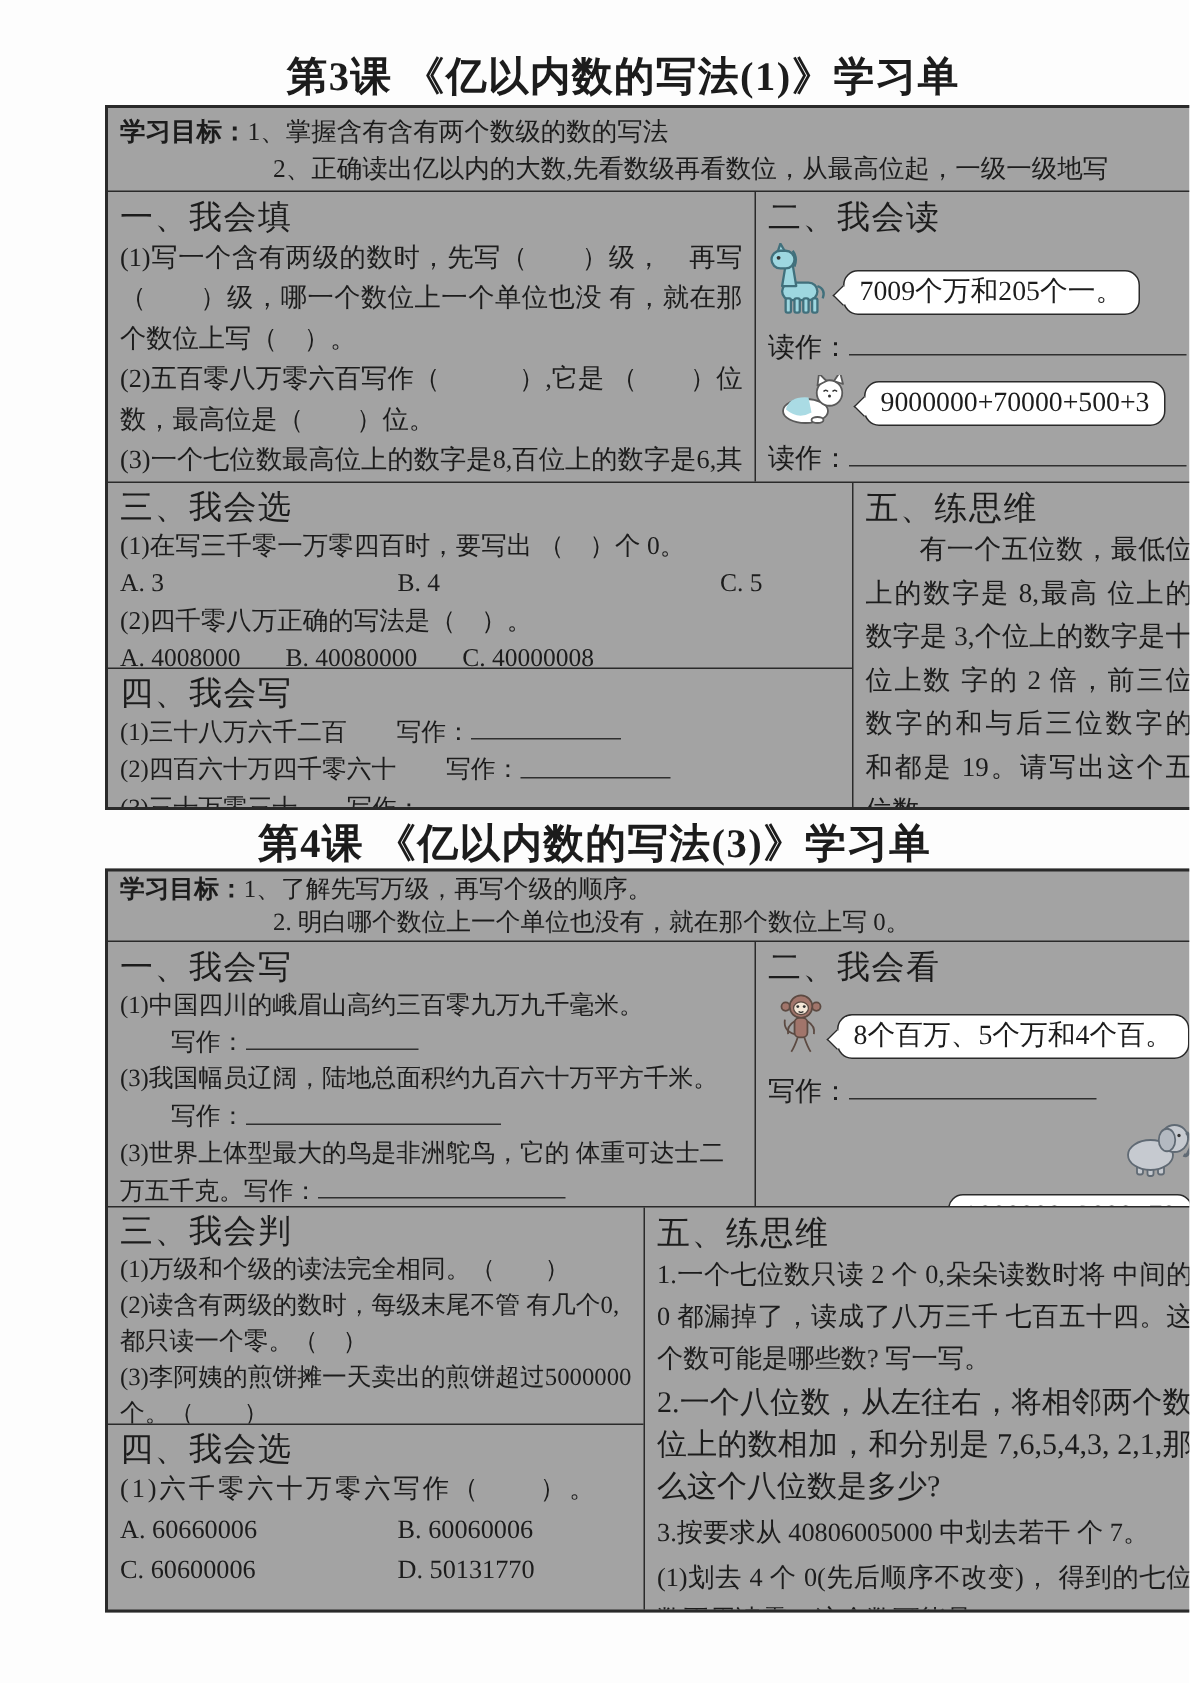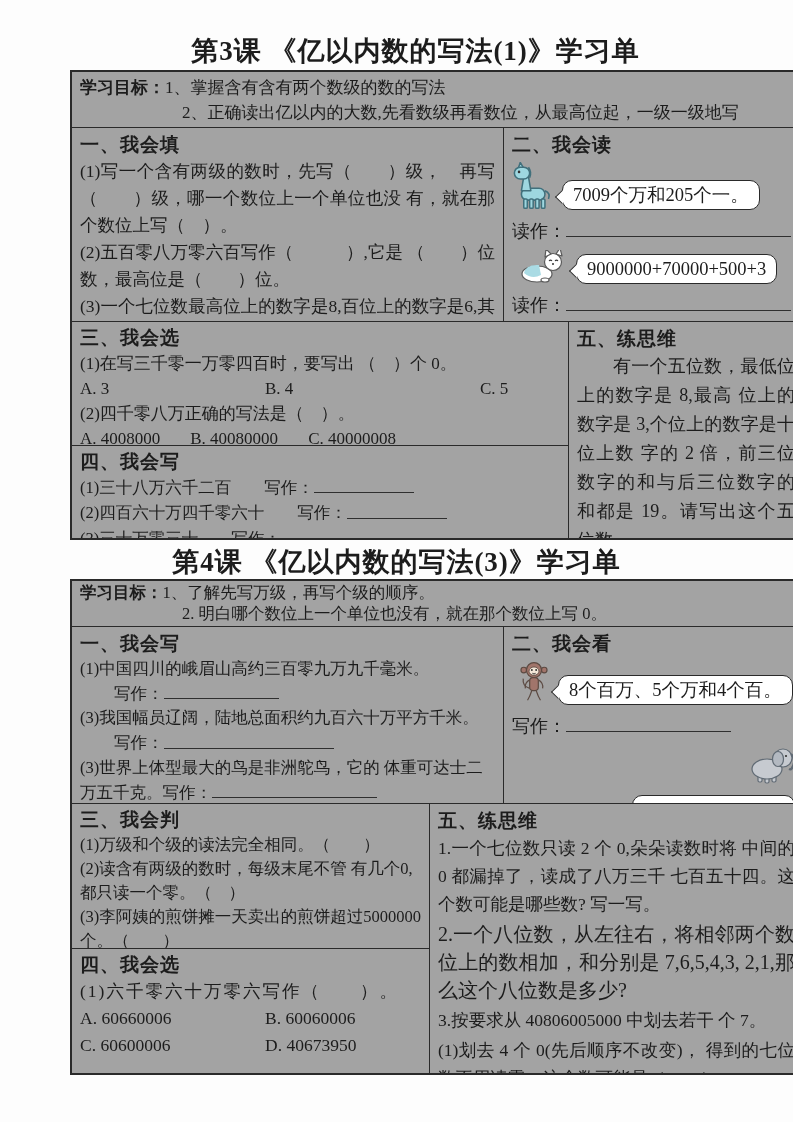--- a/index.html
+++ b/index.html
@@ -15,21 +15,21 @@
   .goals.g-tight{font-size:16.5px;line-height:21px;padding-top:1px;}
   .glabel{font-weight:bold;font-family:"Liberation Sans","DejaVu Sans",sans-serif;}
   .g2{padding-left:102px;}
   .rowB{display:flex;flex:0 0 auto;border-bottom:1.6px solid #2a2a2a;box-sizing:border-box;}
   .rowC{display:flex;flex:1 1 auto;box-sizing:border-box;min-height:0;}
   .cell{box-sizing:border-box;padding:4px 8px;overflow:hidden;}
   .bR{border-right:1.6px solid #2a2a2a;}
   .leftcol{display:flex;flex-direction:column;box-sizing:border-box;}
   .subcell{box-sizing:border-box;padding:3px 8px;overflow:hidden;}
   .bB{border-bottom:1.6px solid #2a2a2a;}
-  .sech{font-weight:bold;font-size:19px;line-height:26px;
+  .sech{font-weight:normal;font-size:22px;line-height:26px;
         font-family:"Liberation Sans","DejaVu Sans",sans-serif;letter-spacing:1px;}
   .txt{font-size:17.5px;line-height:27px;text-align:justify;}
   .txt-m{font-size:17px;line-height:25px;}
   .txt-s{font-size:16.5px;line-height:24px;}
   .indent{ text-indent:2em;}
   .blank{display:inline-block;height:1.05em;border-bottom:1.6px solid #2f2f2f;vertical-align:baseline;}
   .w100{width:100px;}.w115{width:115px;}.w150{width:150px;}.w165{width:165px;}
   .w170{width:170px;}.w225{width:225px;}
   .readline{font-size:18px;line-height:30px;margin-top:6px;}
   .speech-row{display:flex;align-items:flex-end;gap:10px;margin-top:4px;}
@@ -211,21 +211,21 @@
           <div class="txt-s">(2)读含有两级的数时，每级末尾不管 有几个0,都只读一个零。（　）</div>
           <div class="txt-s">(3)李阿姨的煎饼摊一天卖出的煎饼超过5000000个。（　　）</div>
         </div>
         <div class="subcell" style="flex:1;">
           <div class="sech">四、我会选</div>
           <div class="txt" style="letter-spacing:2px;">(1)六千零六十万零六写作（　　）。</div>
           <div class="optgrid2">
             <span>A. 60660006</span>
             <span>B. 60060006</span>
             <span>C. 60600006</span>
-            <span>D. 40673950</span>
+            <span>D. 50131770</span>
           </div>
         </div>
       </div>
       <div class="cell" style="flex:1;">
         <div class="sech">五、练思维</div>
         <p class="p5 txt" style="font-size:17.5px;line-height:28px;">1.一个七位数只读 2 个 0,朵朵读数时将 中间的 0 都漏掉了，读成了八万三千 七百五十四。这个数可能是哪些数? 写一写。</p>
         <p class="p5 txt" style="font-size:20px;line-height:28px;">2.一个八位数，从左往右，将相邻两个数 位上的数相加，和分别是 7,6,5,4,3, 2,1,那么这个八位数是多少?</p>
         <p class="p5 txt" style="font-size:17.5px;line-height:28px;">3.按要求从 40806005000 中划去若干 个 7。</p>
         <p class="p5 txt" style="font-size:17.5px;line-height:28px;">(1)划去 4 个 0(先后顺序不改变)， 得到的七位数不用读零，这个数可能是（　　）。</p>
       </div>

